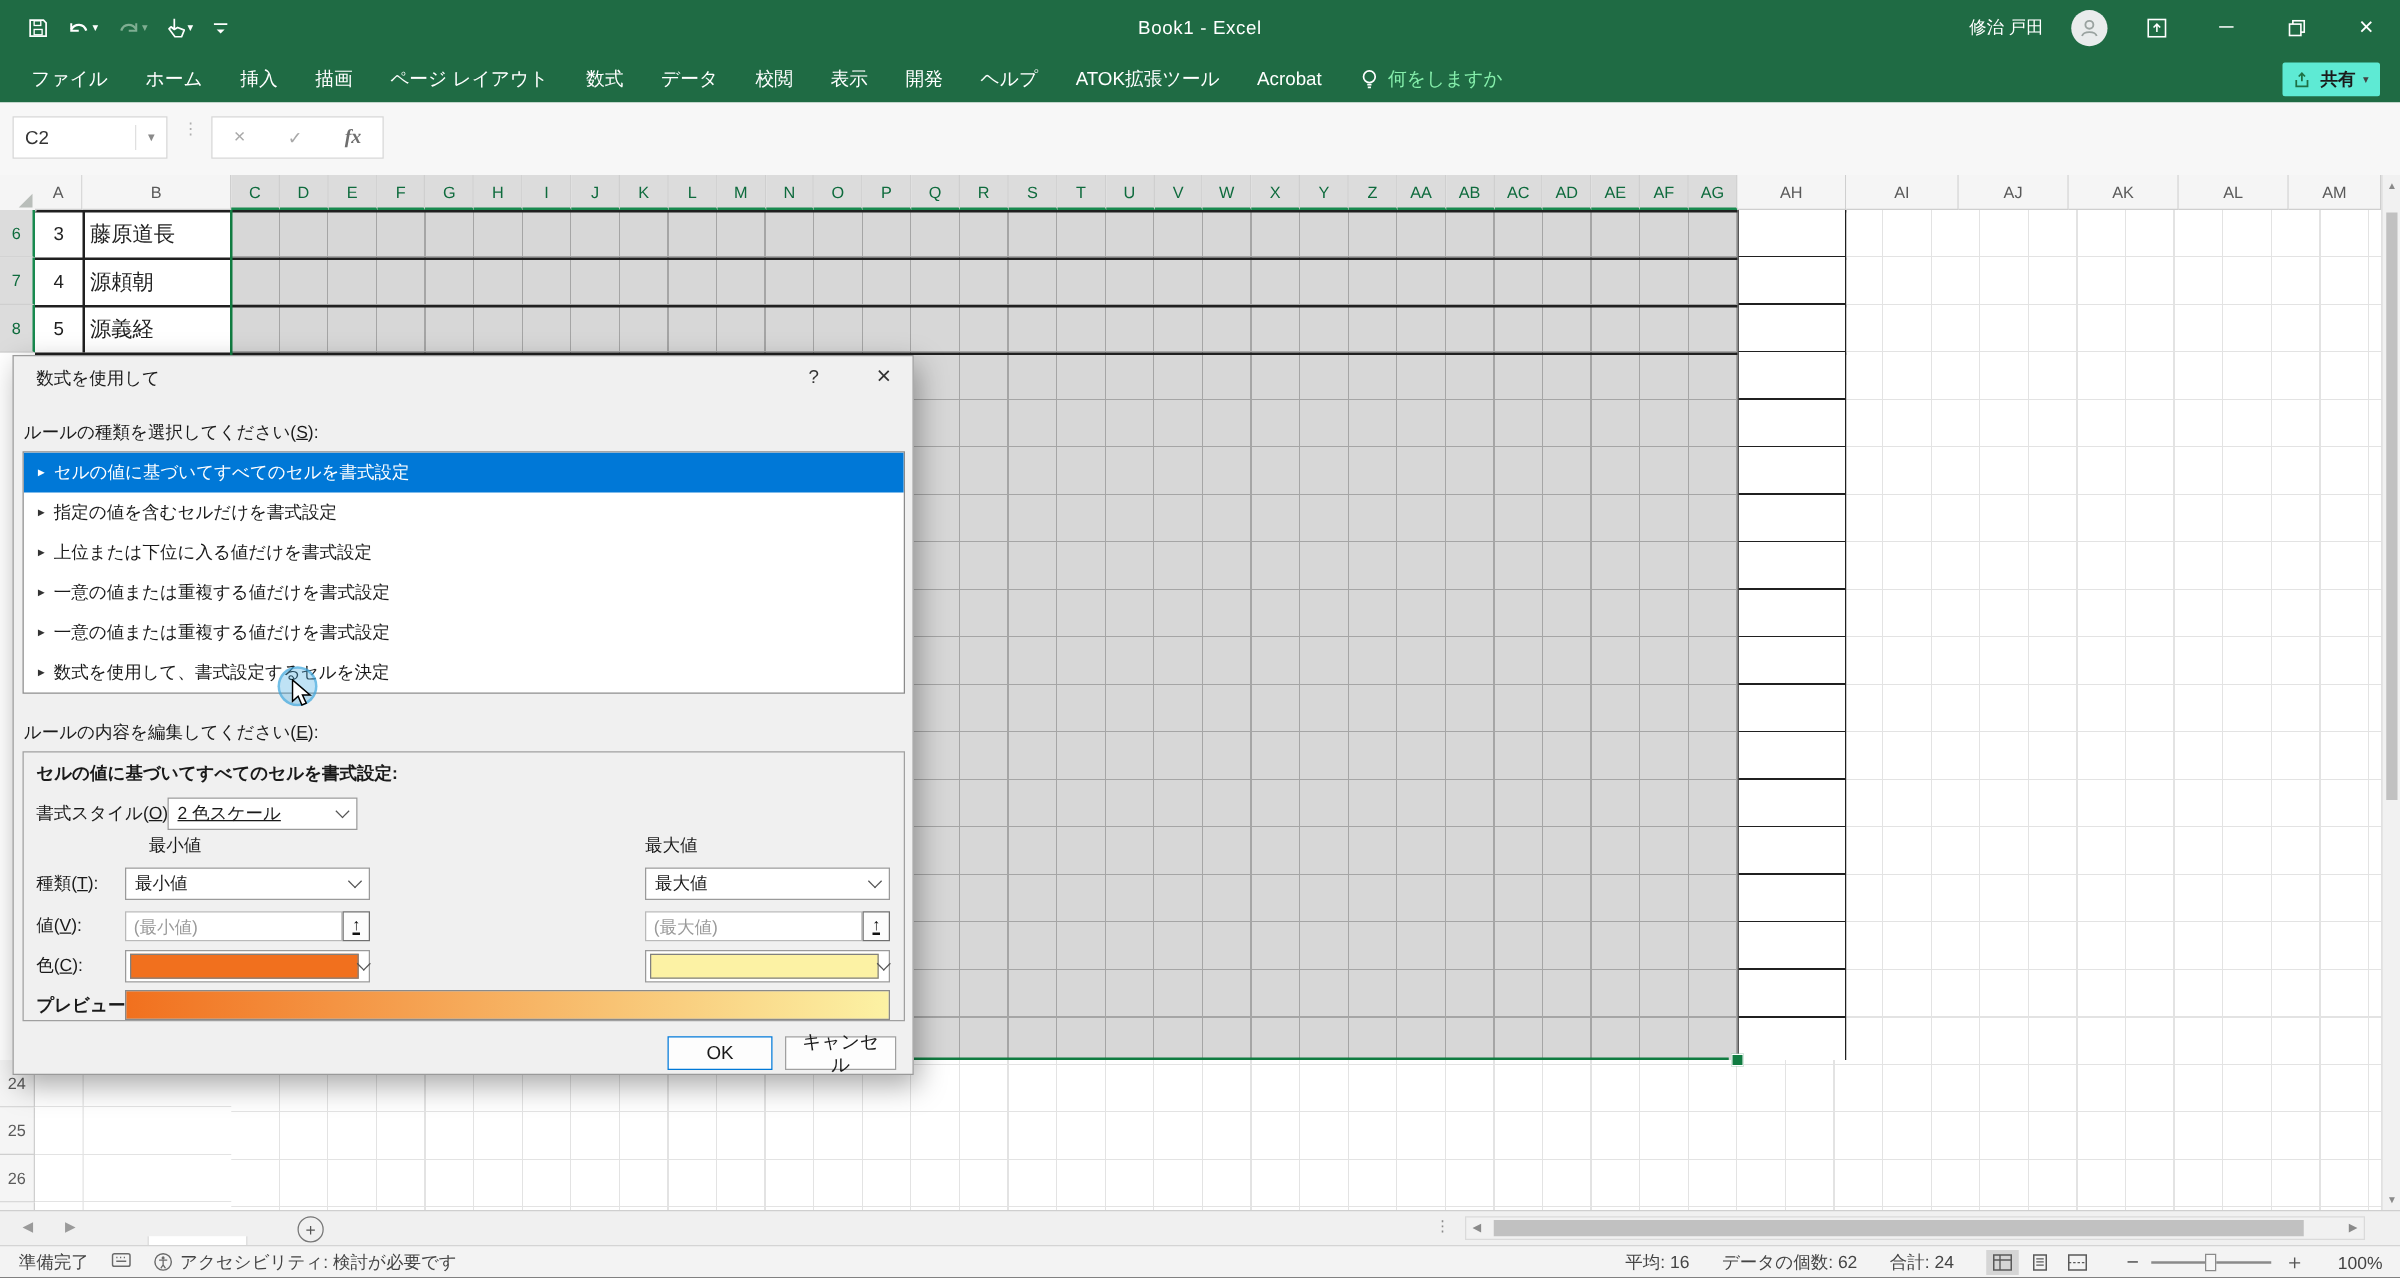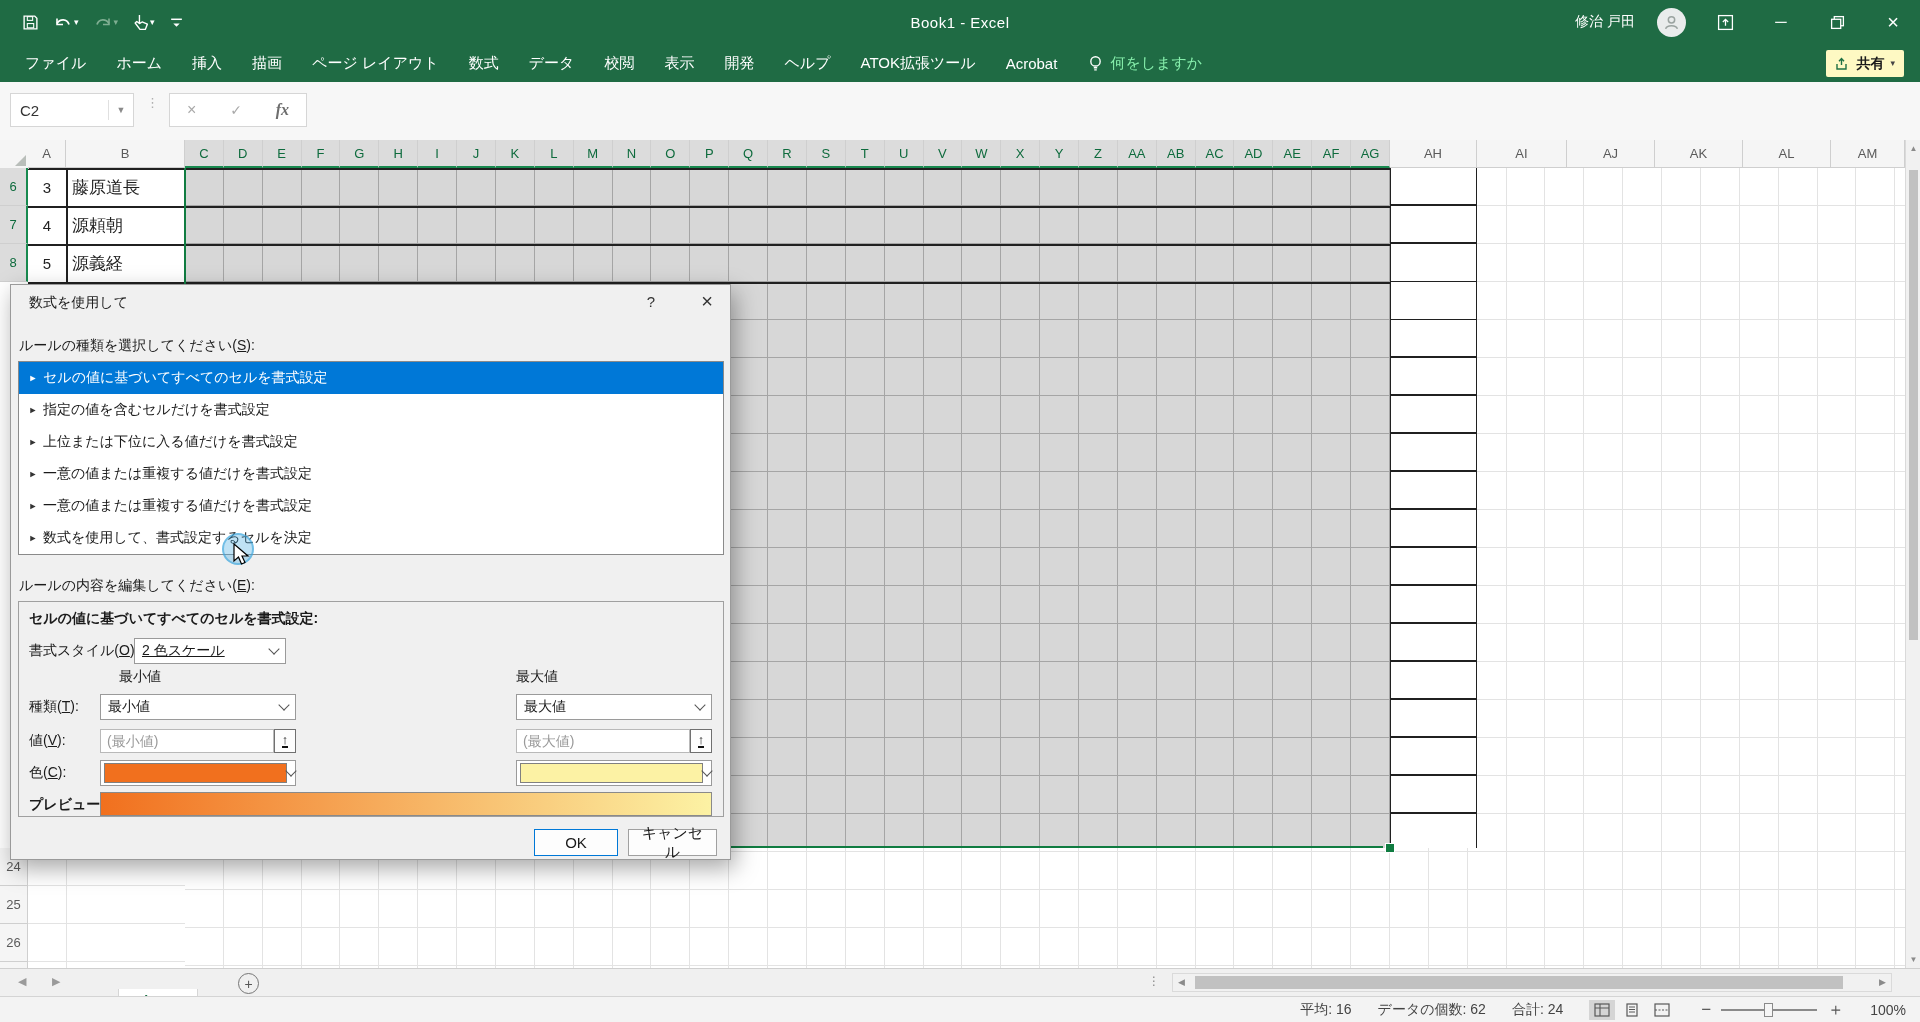--- a/index.html
+++ b/index.html
@@ -18,21 +18,21 @@
   .tb-right{position:absolute;right:10px;top:0;height:44px;display:flex;align-items:center;gap:22px;}
   .tb-user{font-size:14px;color:#fff;}
   .avatar{width:29px;height:29px;border-radius:50%;background:#e9ecec;display:flex;align-items:center;justify-content:center;}
   .winbtn{width:34px;height:30px;display:flex;align-items:center;justify-content:center;color:#fff;font-size:16px;}
 
   
   .ribbonrow{position:absolute;left:0;top:44px;width:1920px;height:38px;background:#1f6b44;}
   .rtabs{position:absolute;left:10px;top:0;height:38px;display:flex;align-items:center;}
   .rtab{padding:0 15px;font-size:15px;color:#fff;height:38px;display:flex;align-items:center;}
   .tellme{display:flex;align-items:center;gap:7px;margin-left:16px;color:#86efac;font-size:15px;}
-  .share-btn{position:absolute;right:16px;top:6px;height:27px;background:#fef9c3;border-radius:2px;
+  .share-btn{position:absolute;right:16px;top:6px;height:27px;background:#5eead4;border-radius:2px;
              display:flex;align-items:center;gap:6px;padding:0 9px;font-size:14px;color:#1a1a1a;font-weight:bold;}
   .share-btn .caret{color:#444;}
 
   
   .formularow{position:absolute;left:0;top:82px;width:1920px;height:58px;background:#f7f7f7;border-bottom:1px solid #d9d9d9;}
   .namebox{position:absolute;left:10px;top:11px;width:122px;height:32px;background:#fff;border:1px solid #d6d6d6;
            display:flex;align-items:center;font-size:15px;color:#333;}
   .namebox .nb-text{flex:1;padding-left:9px;}
   .namebox .nb-caret{width:24px;text-align:center;color:#8a8a8a;font-size:9px;}
   .fb-dots{position:absolute;left:146px;top:18px;color:#b0b0b0;font-size:13px;letter-spacing:0;line-height:6px;}
@@ -459,20 +459,37 @@
     <span class="addsheet">+</span>
     <span class="splitdots">⋮</span>
     <div class="hscroll">
       <span class="hsa" style="left:5px;">◀</span>
       <span class="hthumb"></span>
       <span class="hsa" style="right:5px;">▶</span>
     </div>
   </div>
 
   <div class="statusbar">
+    <div class="sb-left">
+      <span>準備完了</span>
+      <span>
+        <svg width="16" height="14" viewBox="0 0 16 14">
+            <rect x="1" y="2" width="14" height="10" rx="1.5" fill="none" stroke="#6a6a6a" stroke-width="1.2"></rect>
+            <path d="M4 5h1M7 5h1M10 5h1M4 8h8" stroke="#6a6a6a" stroke-width="1.2"></path>
+          </svg>
+      </span>
+      <span class="sb-acc">
+        <svg width="15" height="15" viewBox="0 0 16 16">
+            <circle cx="8" cy="8" r="7" fill="none" stroke="#6a6a6a" stroke-width="1.2"></circle>
+            <circle cx="8" cy="4.6" r="1.3" fill="#6a6a6a"></circle>
+            <path d="M4.5 6.5 h7 M8 6.5 v4 M8 10.5 l-2 3 M8 10.5 l2 3" stroke="#6a6a6a" stroke-width="1.1" fill="none"></path>
+          </svg>
+        <span>アクセシビリティ: 検討が必要です</span>
+      </span>
+    </div>
     <div class="sb-right">
       <span>平均: 16</span>
       <span>データの個数: 62</span>
       <span>合計: 24</span>
       <span class="viewicons">
         <span class="vicon on">
           <svg width="16" height="14" viewBox="0 0 16 14">
               <rect x="1" y="1" width="14" height="12" fill="none" stroke="#595959" stroke-width="1.2"></rect>
               <path d="M1 5 h14 M6 1 v12" stroke="#595959" stroke-width="1.1"></path>
             </svg>

